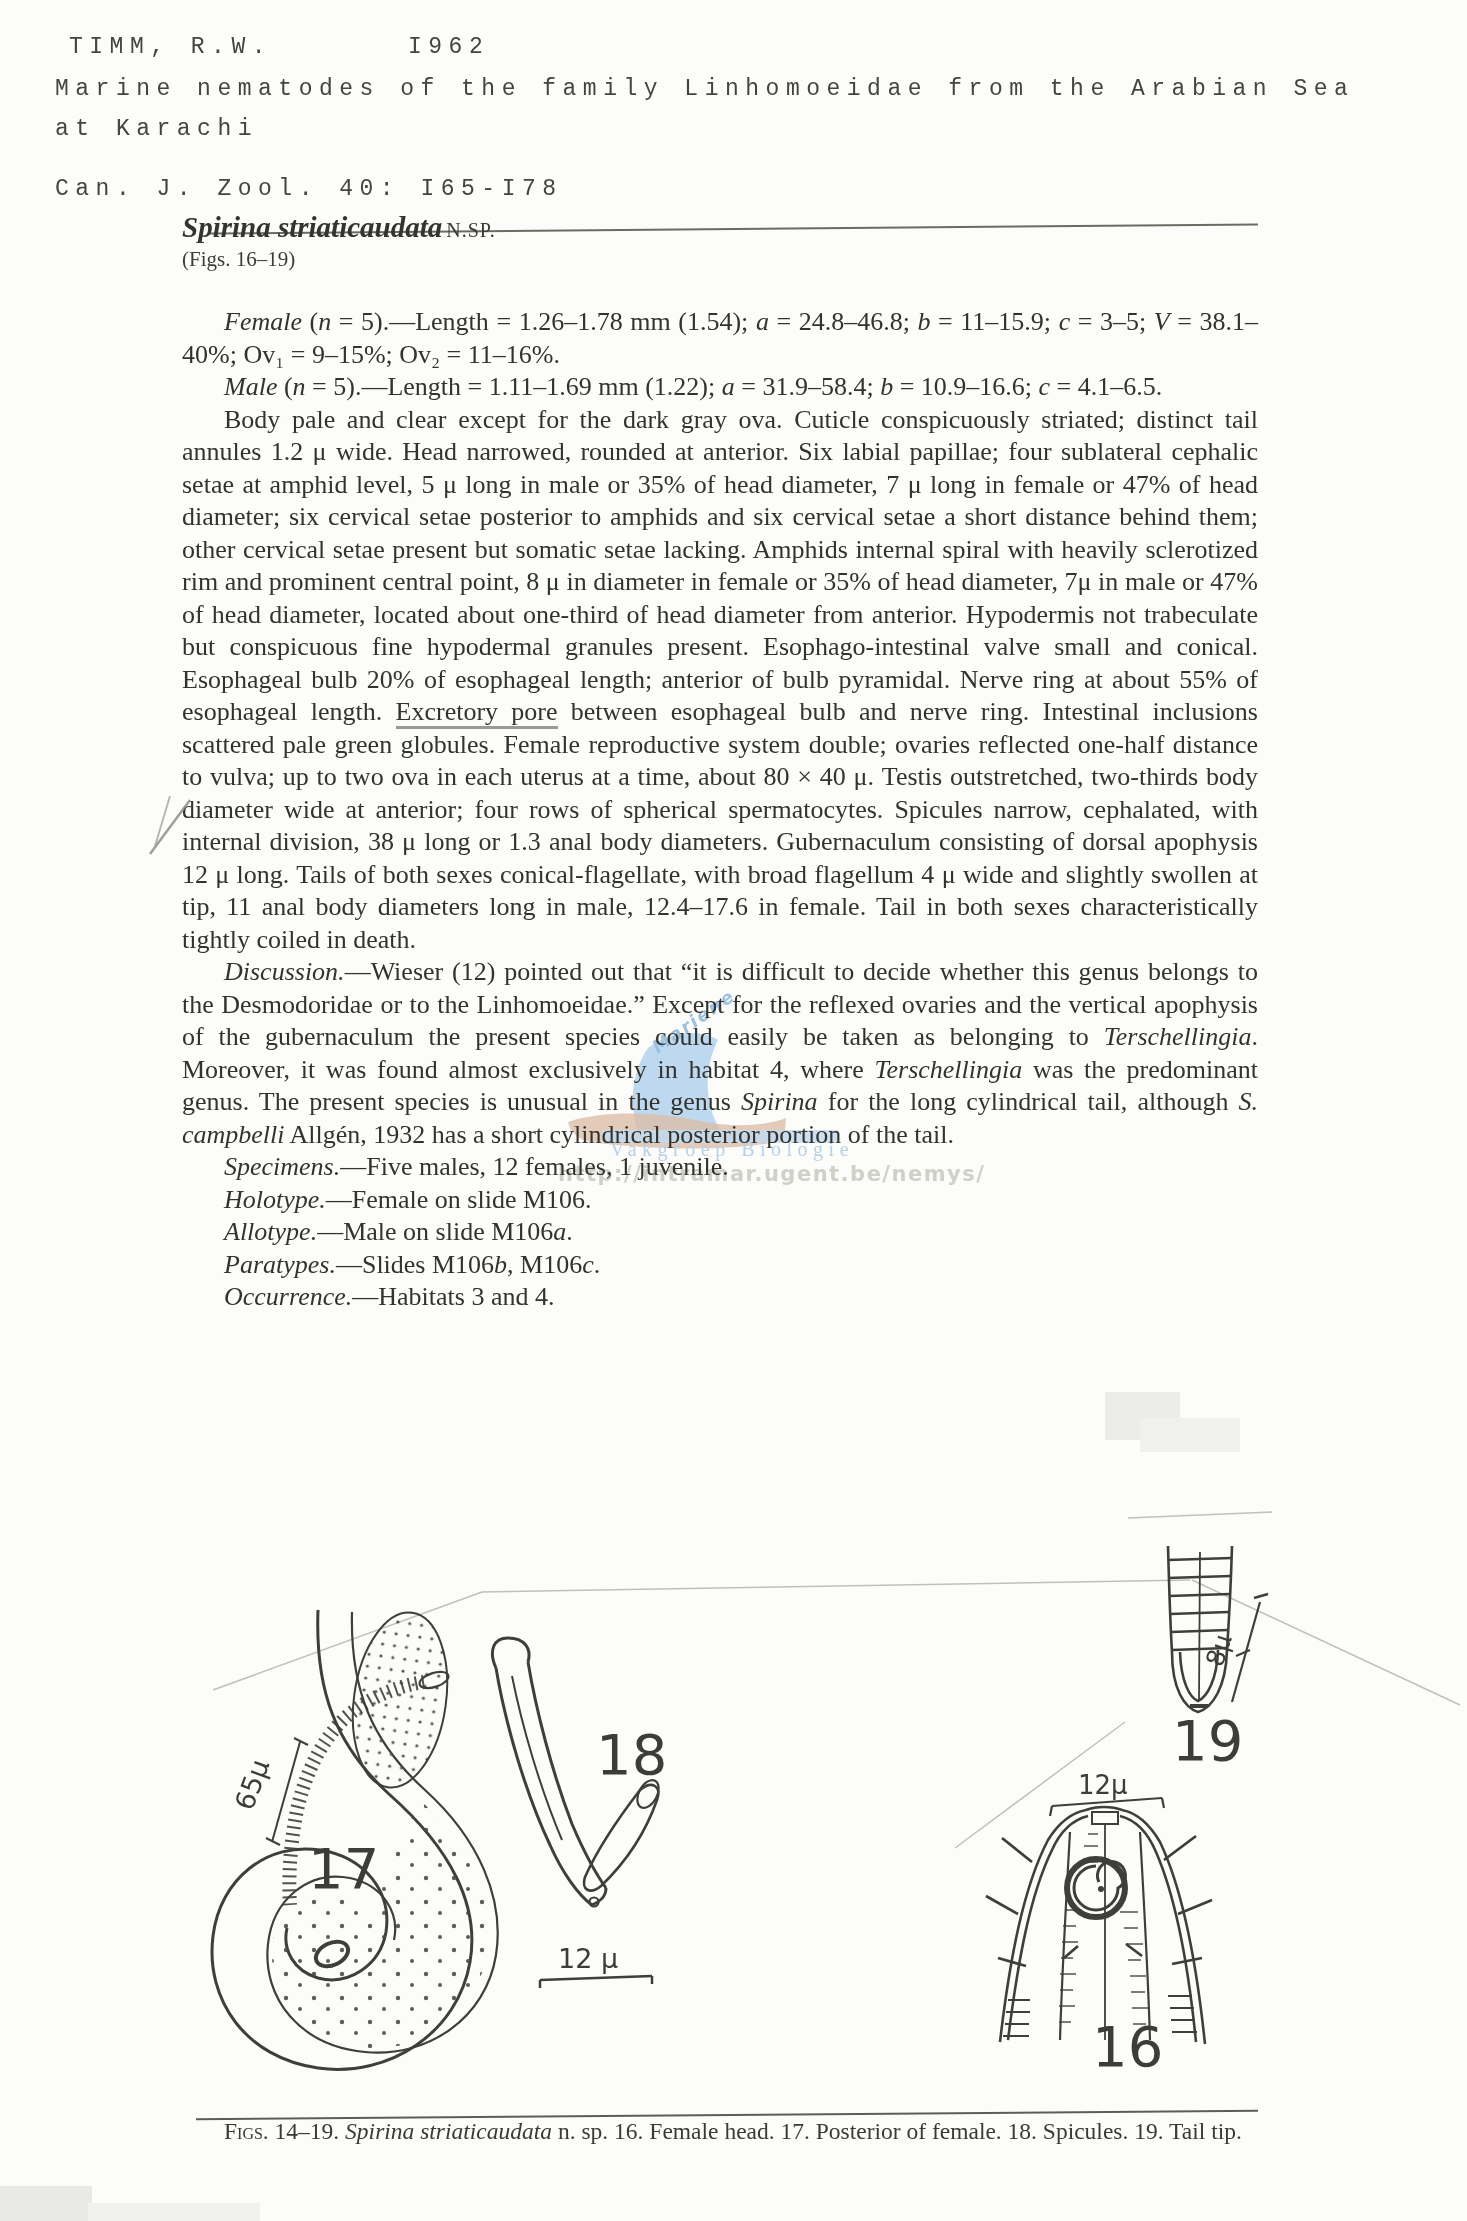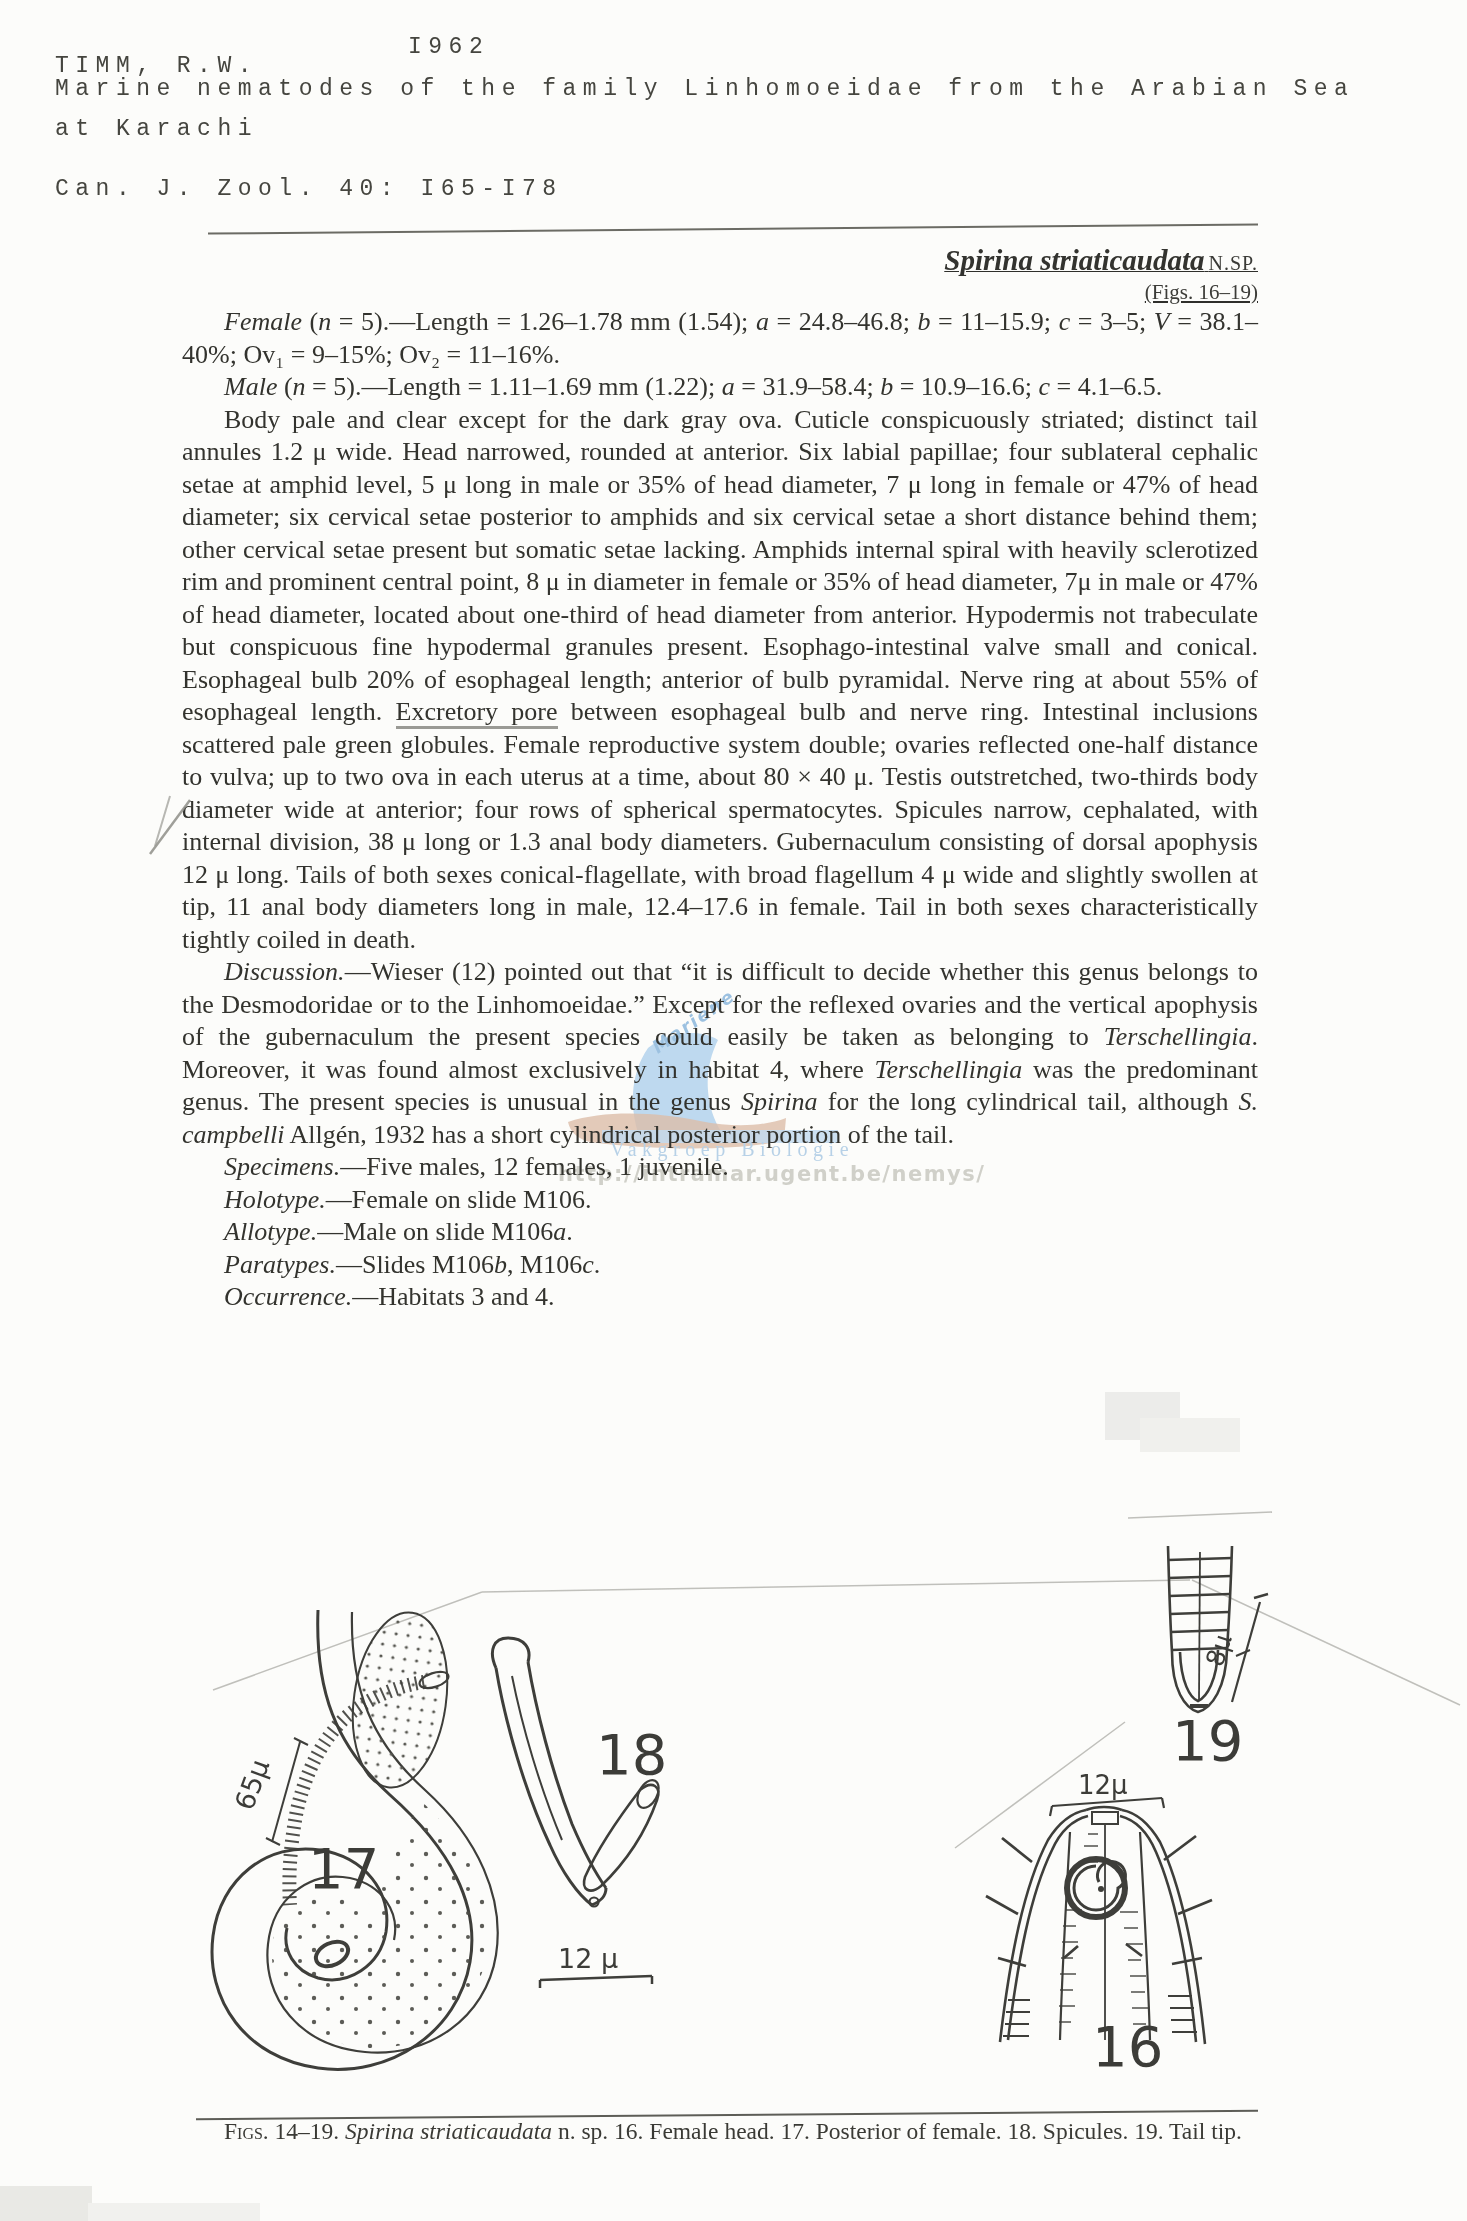--- a/index.html
+++ b/index.html
@@ -3,21 +3,21 @@
 <meta charset="utf-8">
 <style>
   html,body{margin:0;padding:0;background:#777;}
   .page{position:relative;width:1467px;height:2221px;background:#fcfcfa;
         font-family:"Liberation Serif",serif;color:#2f2f2b;overflow:hidden;margin:0 auto;}
   
   .tw{position:absolute;font-family:"Liberation Mono","DejaVu Sans Mono",monospace;
       font-size:23px;letter-spacing:6.5px;color:#45453f;white-space:pre;z-index:2;}
   .rule{position:absolute;background:#6b6b64;height:2px;z-index:2;}
   
-  .titleblock{position:absolute;left:182px;top:244px;width:1076px;text-align:right;z-index:2;text-decoration:underline;}
+  .titleblock{position:absolute;left:182px;top:211px;width:1076px;text-align:left;z-index:2;}
   .sp-title{font-style:italic;font-weight:bold;font-size:29px;color:#33332f;}
   .sp-suffix{font-size:20px;letter-spacing:1px;color:#3a3a36;}
   .figsref{font-size:21px;margin-top:3px;color:#3c3c38;}
   
   .bodytext{position:absolute;left:182px;top:306px;width:1076px;font-size:26px;
             line-height:32.5px;text-align:justify;z-index:2;color:#33332e;}
   .bodytext p.bp{margin:0;text-indent:42px;}
   .it{font-style:italic;}
   .pu{border-bottom:3px solid rgba(122,122,115,.75);}
   .sc{font-variant:small-caps;}
@@ -42,21 +42,21 @@
 </head>
 <body>
 
 <div class="page">
 
   <div class="artifact" style="left:1105px;top:1392px;width:75px;height:48px;background:#ececea;"></div>
   <div class="artifact" style="left:1140px;top:1418px;width:100px;height:34px;background:#f0f0ed;"></div>
   <div class="artifact" style="left:0;top:2186px;width:92px;height:35px;background:#e9e9e5;"></div>
   <div class="artifact" style="left:88px;top:2203px;width:172px;height:18px;background:#f1f1ee;"></div>
 
-  <div class="tw" style="left:55px;top:34px;margin-top:19px;">TIMM, R.W.</div>
+  <div class="tw" style="left:69px;top:34px;">TIMM, R.W.</div>
   <div class="tw" style="left:408px;top:34px;">I962</div>
   <div class="tw" style="left:55px;top:76px;text-align:center;">Marine nematodes of the family Linhomoeidae from the Arabian Sea</div>
   <div class="tw" style="left:55px;top:116px;">at Karachi</div>
   <div class="tw" style="left:55px;top:176px;text-align:right;">Can. J. Zool. 40: I65-I78</div>
 
   <div class="rule" style="left:208px;top:228px;width:1050px;transform:rotate(-0.5deg);"></div>
 
   <div class="titleblock">
     <div>
       <span class="sp-title">Spirina striaticaudata</span>

